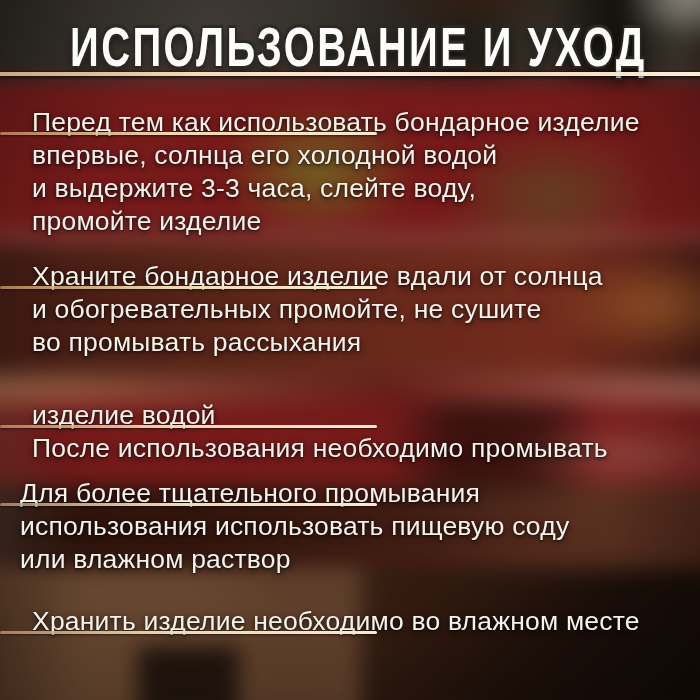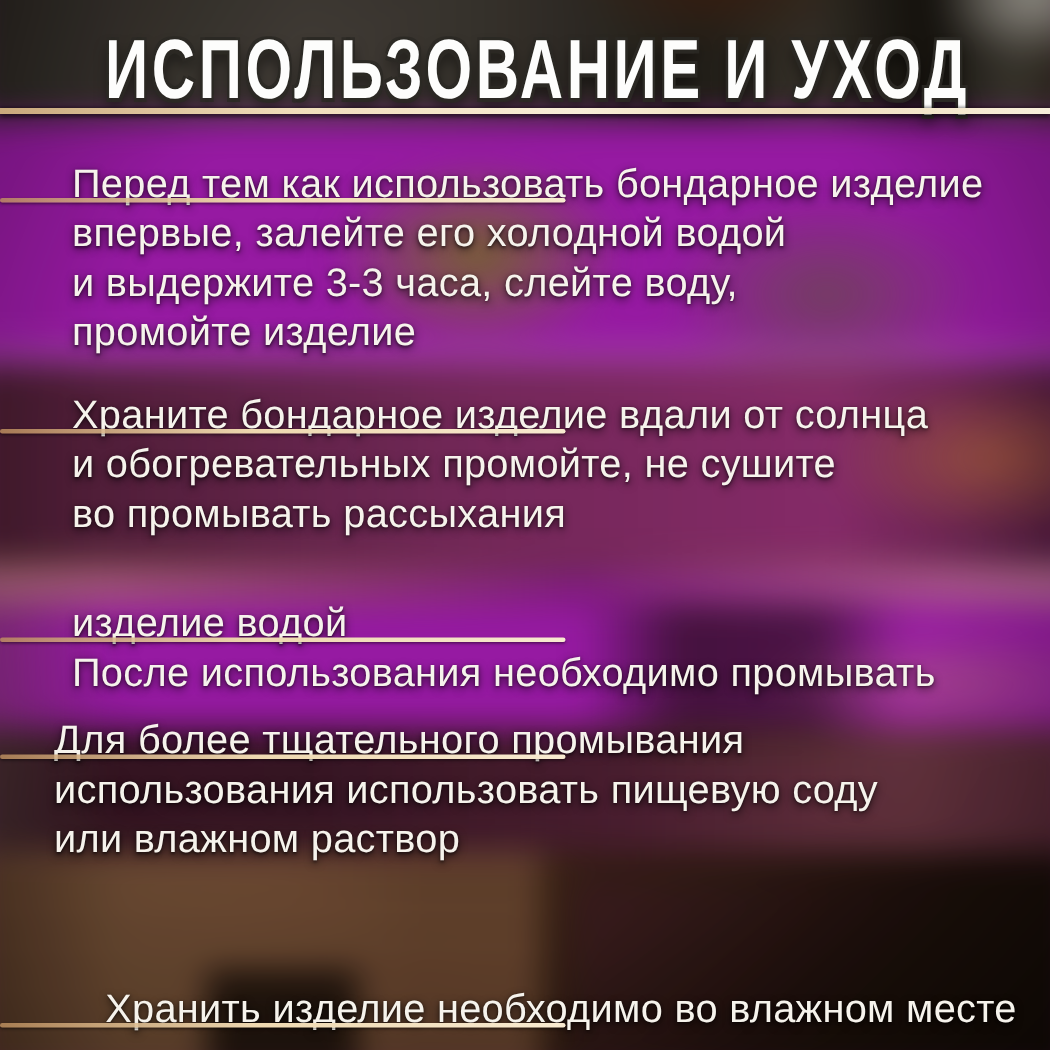--- a/index.html
+++ b/index.html
@@ -1,19 +1,19 @@
 <!DOCTYPE html>
 <html><head>
 <meta charset="utf-8">
 <style>
   html,body{margin:0;padding:0;background:#111;}
   .stage{
     position:relative;width:700px;height:700px;overflow:hidden;
     font-family:"Liberation Sans", sans-serif;
-    background:#a21caf;
+    background:#7f1d1d;
   }
   
   .bg{position:absolute;inset:0;filter:blur(10px);transform:scale(1.06);}
   .bg div{position:absolute;}
   .bg-top{
     left:0;top:-10px;width:700px;height:105px;
     background:
       radial-gradient(ellipse 90px 60px at 96% 25%, rgba(232,228,218,.95), rgba(232,228,218,0) 70%),
       radial-gradient(ellipse 120px 50px at 67% 20%, rgba(65,34,18,.9), rgba(65,34,18,0) 75%),
       linear-gradient(90deg,#2e2a26 0%,#3e3933 14%,#454039 30%,#3a352f 46%,#2d2923 58%,#232019 66%,#3a352c 76%,#17140f 86%,#4a463c 94%,#32281c 100%);
@@ -65,27 +65,27 @@
   .title-divider{
     position:absolute;left:0;top:72px;width:700px;height:4px;
     background:linear-gradient(90deg,#c9a87c,#f0ddbb 28%,#f8edd7 55%,#eedcba 75%,#f8efdb);
     box-shadow:0 2px 3px rgba(0,0,0,.5), 0 -1px 2px rgba(0,0,0,.35);
   }
   .section{
     position:absolute;left:0;width:700px;padding-left:32px;box-sizing:border-box;
     color:#f6f3ec;font-size:26.5px;letter-spacing:.2px;
     text-shadow:0 2px 6px rgba(0,0,0,.7), 0 1px 2px rgba(0,0,0,.5);
   }
-  .section .line{height:33px;line-height:33px;white-space:nowrap;margin-left:16px;}
+  .section .line{height:33px;line-height:33px;white-space:nowrap;}
   .underline{
     position:absolute;left:0;top:26px;width:377px;height:3px;border-radius:2px;
     background:linear-gradient(90deg, rgba(193,146,96,.8), #eed8b0 45%, #f8ead0);
     box-shadow:0 1px 2px rgba(0,0,0,.45);
   }
-  .s0{top:106px;} .s1{top:260px;} .s2{top:399px;} .s3{top:477px;padding-left:20px;} .s4{top:656px;text-align:center;}
+  .s0{top:106px;} .s1{top:260px;} .s2{top:399px;} .s3{top:477px;padding-left:20px;} .s4{top:605px;}
 </style>
 </head>
 <body>
 
 <div class="stage">
 
   <div class="bg">
     <div class="bg-top"></div>
     <div class="bg-olive"></div>
     <div class="bg-green"></div>
@@ -99,21 +99,21 @@
     <div class="bg-bottomright"></div>
     <div class="bg-vignette"></div>
   </div>
   <div class="dim"></div>
 
   <div class="title">ИСПОЛЬЗОВАНИЕ И УХОД</div>
   <div class="title-divider"></div>
 
   <div class="section s0">
     <div class="line">Перед тем как использовать бондарное изделие</div>
-    <div class="line">впервые, залейте его холодной водой</div>
+    <div class="line">впервые, солнца его холодной водой</div>
     <div class="line">и выдержите 3-3 часа, слейте воду,</div>
     <div class="line">промойте изделие</div>
     <div class="underline"></div>
   </div>
 
   <div class="section s1">
     <div class="line">Храните бондарное изделие вдали от солнца</div>
     <div class="line">и обогревательных промойте, не сушите</div>
     <div class="line">во промывать рассыхания</div>
     <div class="underline"></div>

